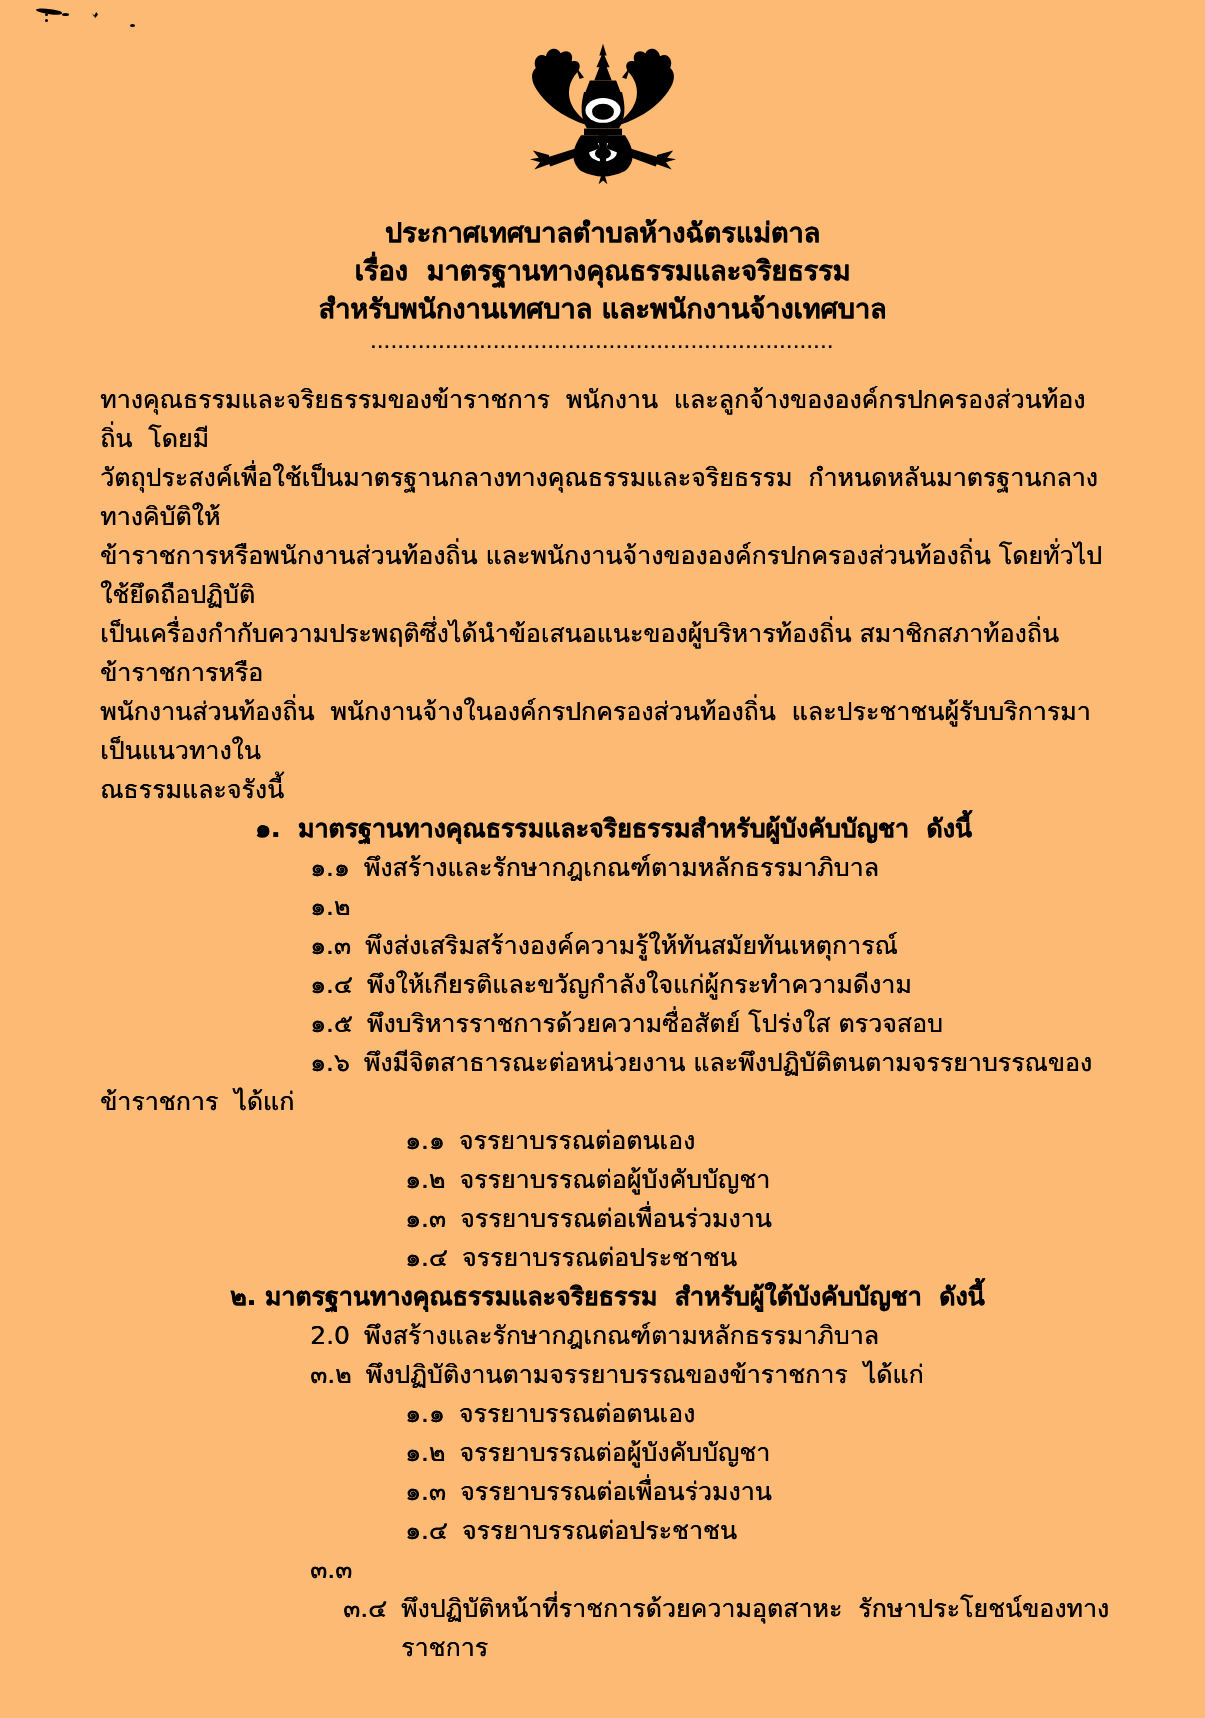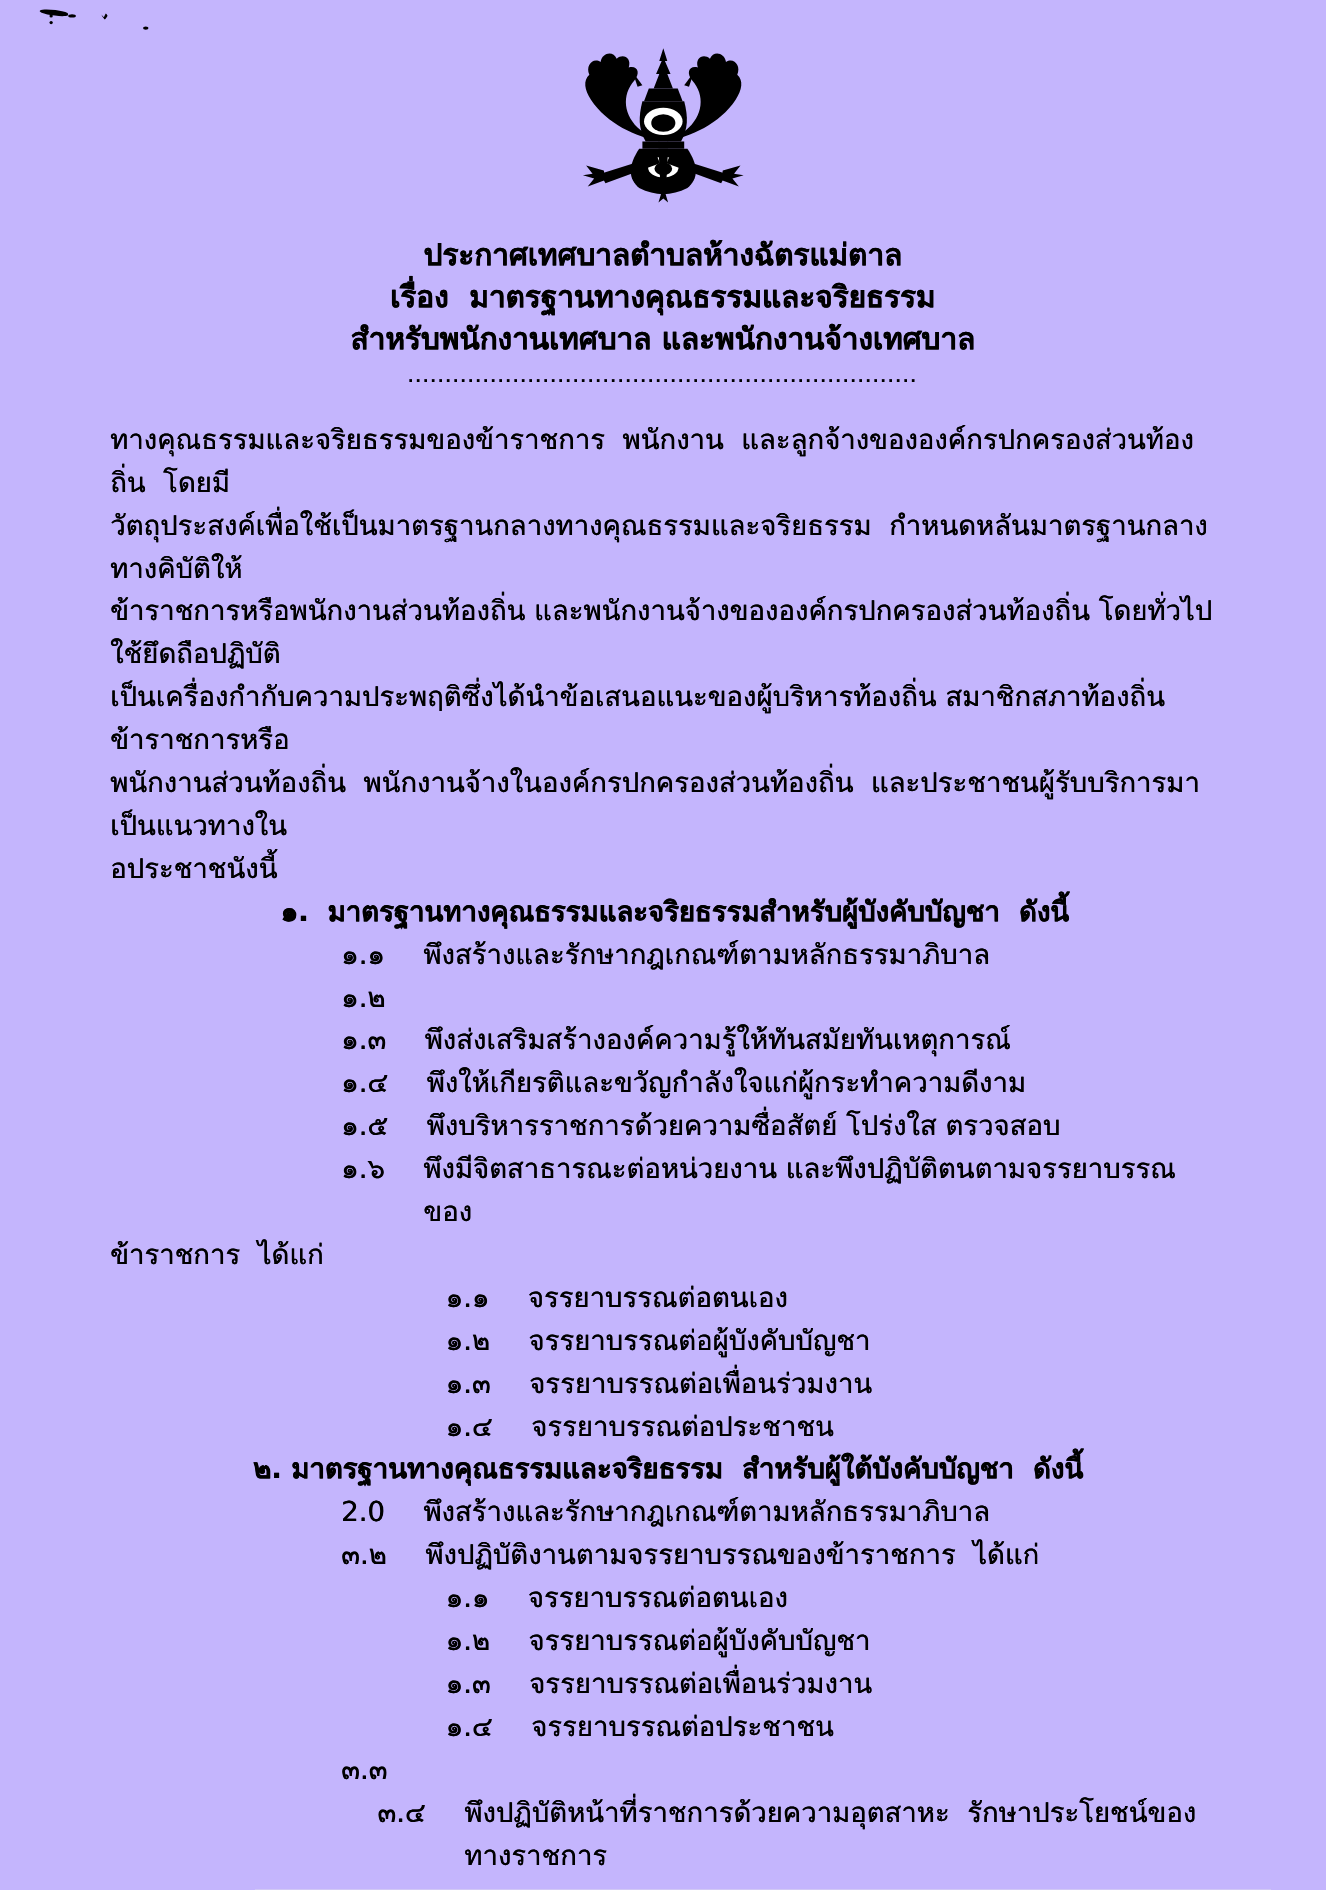--- a/index.html
+++ b/index.html
@@ -1,19 +1,19 @@
 <!DOCTYPE html>
 <html lang="th"><head>
 <meta charset="utf-8">
 <style>
   html,body{margin:0;padding:0;background:#e8e8e8;}
   .page{
     position:relative;
     width:1205px;height:1718px;
-    background:#c4b5fd;
+    background:#fdba74;
     margin:0 auto;
     font-family:"DejaVu Sans", sans-serif;
     color:#000;
     overflow:hidden;
   }
   .txt{white-space:pre-wrap;text-shadow:0.4px 0 0 currentColor;}
   
   .speck{position:absolute;background:#000;}
   .speck.s1{left:36px;top:9px;width:26px;height:5px;border-radius:60% 40% 50% 50%;transform:rotate(8deg);}
   .speck.s2{left:62px;top:13px;width:7px;height:3px;border-radius:50%;}
@@ -28,21 +28,21 @@
   .divider{text-align:center;font-size:14px;line-height:22px;letter-spacing:1.5px;font-weight:bold;margin-top:4px;}
 
   .bodytext{margin:26px 95px 0 100px;font-size:25px;line-height:39px;}
   .pline{white-space:pre-wrap;}
   .pline.first{text-indent:175px;}
 
   .h-sec{font-weight:bold;white-space:pre-wrap;}
   .h-sec.one{padding-left:155px;}
   .h-sec.two{padding-left:130px;}
 
-  .li{display:flex;gap:21px;}
+  .li{display:flex;}
   .li .num{flex:0 0 auto;margin-right:14px;white-space:pre;}
   .ind-a{padding-left:210px;}   
   .ind-b{padding-left:305px;}   
   .ind-c{padding-left:243px;}
 </style>
 </head>
 <body>
 
 <div class="page">
 
@@ -94,21 +94,21 @@
   </div>
   <div class="divider">....................................................................</div>
 
   <div class="bodytext">
 
     <div class="pline txt">ทางคุณธรรมและจริยธรรมของข้าราชการ  พนักงาน  และลูกจ้างขององค์กรปกครองส่วนท้องถิ่น  โดยมี</div>
     <div class="pline txt">วัตถุประสงค์เพื่อใช้เป็นมาตรฐานกลางทางคุณธรรมและจริยธรรม  กำหนดหลันมาตรฐานกลางทางคิบัติให้</div>
     <div class="pline txt">ข้าราชการหรือพนักงานส่วนท้องถิ่น และพนักงานจ้างขององค์กรปกครองส่วนท้องถิ่น โดยทั่วไปใช้ยึดถือปฏิบัติ</div>
     <div class="pline txt">เป็นเครื่องกำกับความประพฤติซึ่งได้นำข้อเสนอแนะของผู้บริหารท้องถิ่น สมาชิกสภาท้องถิ่น ข้าราชการหรือ</div>
     <div class="pline txt">พนักงานส่วนท้องถิ่น  พนักงานจ้างในองค์กรปกครองส่วนท้องถิ่น  และประชาชนผู้รับบริการมาเป็นแนวทางใน</div>
-    <div class="pline txt">อประชาชนังนี้</div>
+    <div class="pline txt">ณธรรมและจรังนี้</div>
 
     <div class="h-sec one txt">๑.  มาตรฐานทางคุณธรรมและจริยธรรมสำหรับผู้บังคับบัญชา  ดังนี้</div>
 
     <div class="li ind-a">
       <span class="num txt">๑.๑</span>
       <span class="txt">พึงสร้างและรักษากฎเกณฑ์ตามหลักธรรมาภิบาล</span>
     </div>
     <div class="li ind-a">
       <span class="num txt">๑.๒</span>
     </div>

